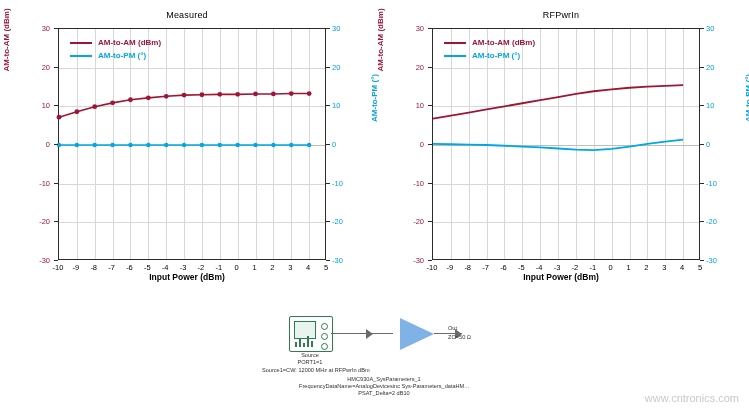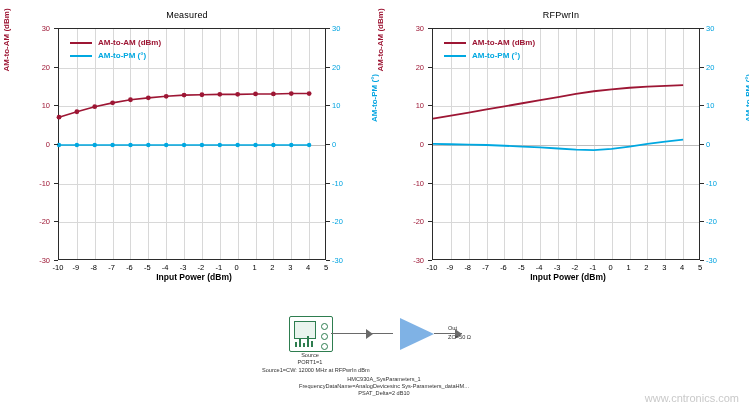--- a/index.html
+++ b/index.html
@@ -30,21 +30,21 @@
 
   
   .xlab{position:absolute;font-size:7.5px;color:#000;text-align:center;width:18px;}
   .ylabL{position:absolute;font-size:7.5px;color:#9d1634;text-align:right;width:22px;}
   .ylabR{position:absolute;font-size:7.5px;color:#00a3e0;text-align:left;width:22px;}
 
   .tickL,.tickR{position:absolute;height:1px;width:4px;background:#2b2b2b;}
 
   .xaxis-title{
     position:absolute;top:272px;left:0;width:374px;text-align:center;
-    font-size:8.5px;font-weight:bold;color:#000;padding-left:7px;
+    font-size:8.5px;font-weight:bold;color:#000;
   }
   .yaxis-left-title{
     position:absolute;left:2px;top:92px;width:104px;
     font-size:8px;font-weight:bold;color:#9d1634;
     transform:rotate(-90deg);transform-origin:left top;
     text-align:center;
   }
   .yaxis-right-title{
     position:absolute;left:370px;top:150px;width:104px;
     font-size:8px;font-weight:bold;color:#00a3e0;

